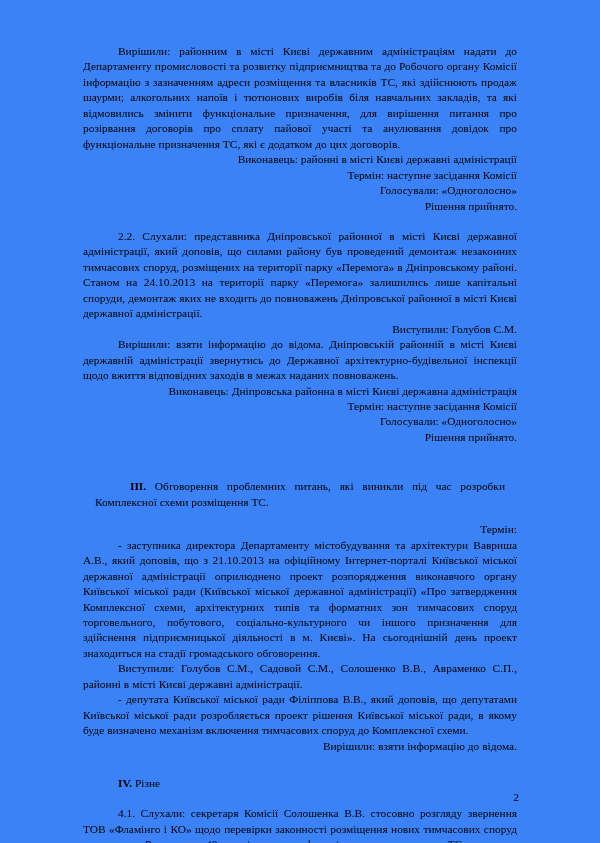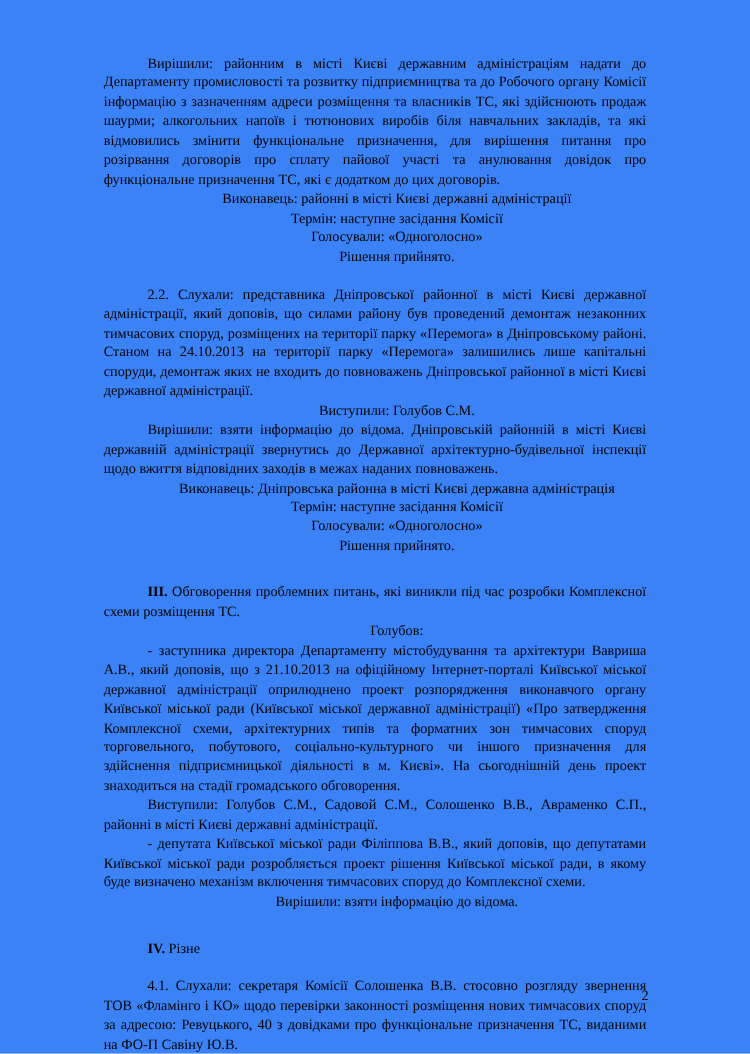--- a/index.html
+++ b/index.html
@@ -35,31 +35,31 @@
     hyphens: none;
     word-spacing: 0.1px;
   }
   .para.indent {
     text-indent: 35px;
   }
   .line {
     margin: 0;
     font-size: 11.4px;
     line-height: 15.45px;
-    text-align: center;
+    text-align: right;
     padding-left: 35px;
   }
   .gap-md { height: 15px; }
   .gap-lg { height: 22px; }
   .heading {
     font-size: 11.4px;
     line-height: 15.45px;
     text-align: justify;
     text-indent: 35px;
-    margin: 0;
+    margin: 12px;
   }
   .heading b { font-weight: bold; }
   .heading-simple {
     font-size: 11.4px;
     line-height: 15.45px;
     text-align: left;
     padding-left: 35px;
     margin: 0;
   }
   .heading-simple b { font-weight: bold; }
@@ -85,21 +85,21 @@
       <div class="gap-md"></div>
       <p class="para indent">2.2. Слухали: представника Дніпровської районної в місті Києві державної адміністрації, який доповів, що силами району був проведений демонтаж незаконних тимчасових споруд, розміщених на території парку «Перемога» в Дніпровському районі. Станом на 24.10.2013 на території парку «Перемога» залишились лише капітальні споруди, демонтаж яких не входить до повноважень Дніпровської районної в місті Києві державної адміністрації.</p>
       <p class="line">Виступили: Голубов С.М.</p>
       <p class="para indent">Вирішили: взяти інформацію до відома. Дніпровській районній в місті Києві державній адміністрації звернутись до Державної архітектурно-будівельної інспекції щодо вжиття відповідних заходів в межах наданих повноважень.</p>
       <p class="line">Виконавець: Дніпровська районна в місті Києві державна адміністрація</p>
       <p class="line">Термін: наступне засідання Комісії</p>
       <p class="line">Голосували: «Одноголосно»</p>
       <p class="line">Рішення прийнято.</p>
       <div class="gap-lg"></div>
       <p class="heading"><b>III.</b><span> Обговорення проблемних питань, які виникли під час розробки Комплексної схеми розміщення ТС.</span></p>
-      <p class="line">Голубов:</p>
+      <p class="line">Термін:</p>
       <p class="para indent">- заступника директора Департаменту містобудування та архітектури Вавриша А.В., який доповів, що з 21.10.2013 на офіційному Інтернет-порталі Київської міської державної адміністрації оприлюднено проект розпорядження виконавчого органу Київської міської ради (Київської міської державної адміністрації) «Про затвердження Комплексної схеми, архітектурних типів та форматних зон тимчасових споруд торговельного, побутового, соціально-культурного чи іншого призначення для здійснення підприємницької діяльності в м. Києві». На сьогоднішній день проект знаходиться на стадії громадського обговорення.</p>
       <p class="para indent">Виступили: Голубов С.М., Садовой С.М., Солошенко В.В., Авраменко С.П., районні в місті Києві державні адміністрації.</p>
       <p class="para indent">- депутата Київської міської ради Філіппова В.В., який доповів, що депутатами Київської міської ради розробляється проект рішення Київської міської ради, в якому буде визначено механізм включення тимчасових споруд до Комплексної схеми.</p>
       <p class="line">Вирішили: взяти інформацію до відома.</p>
       <div class="gap-lg"></div>
       <p class="heading-simple"><b>IV.</b><span> Різне</span></p>
       <div class="gap-md"></div>
       <p class="para indent">4.1. Слухали: секретаря Комісії Солошенка В.В. стосовно розгляду звернення ТОВ «Фламінго і КО» щодо перевірки законності розміщення нових тимчасових споруд за адресою: Ревуцького, 40 з довідками про функціональне призначення ТС, виданими на ФО-П Савіну Ю.В.</p>
     </div>
   <div id="page-number">2</div>

